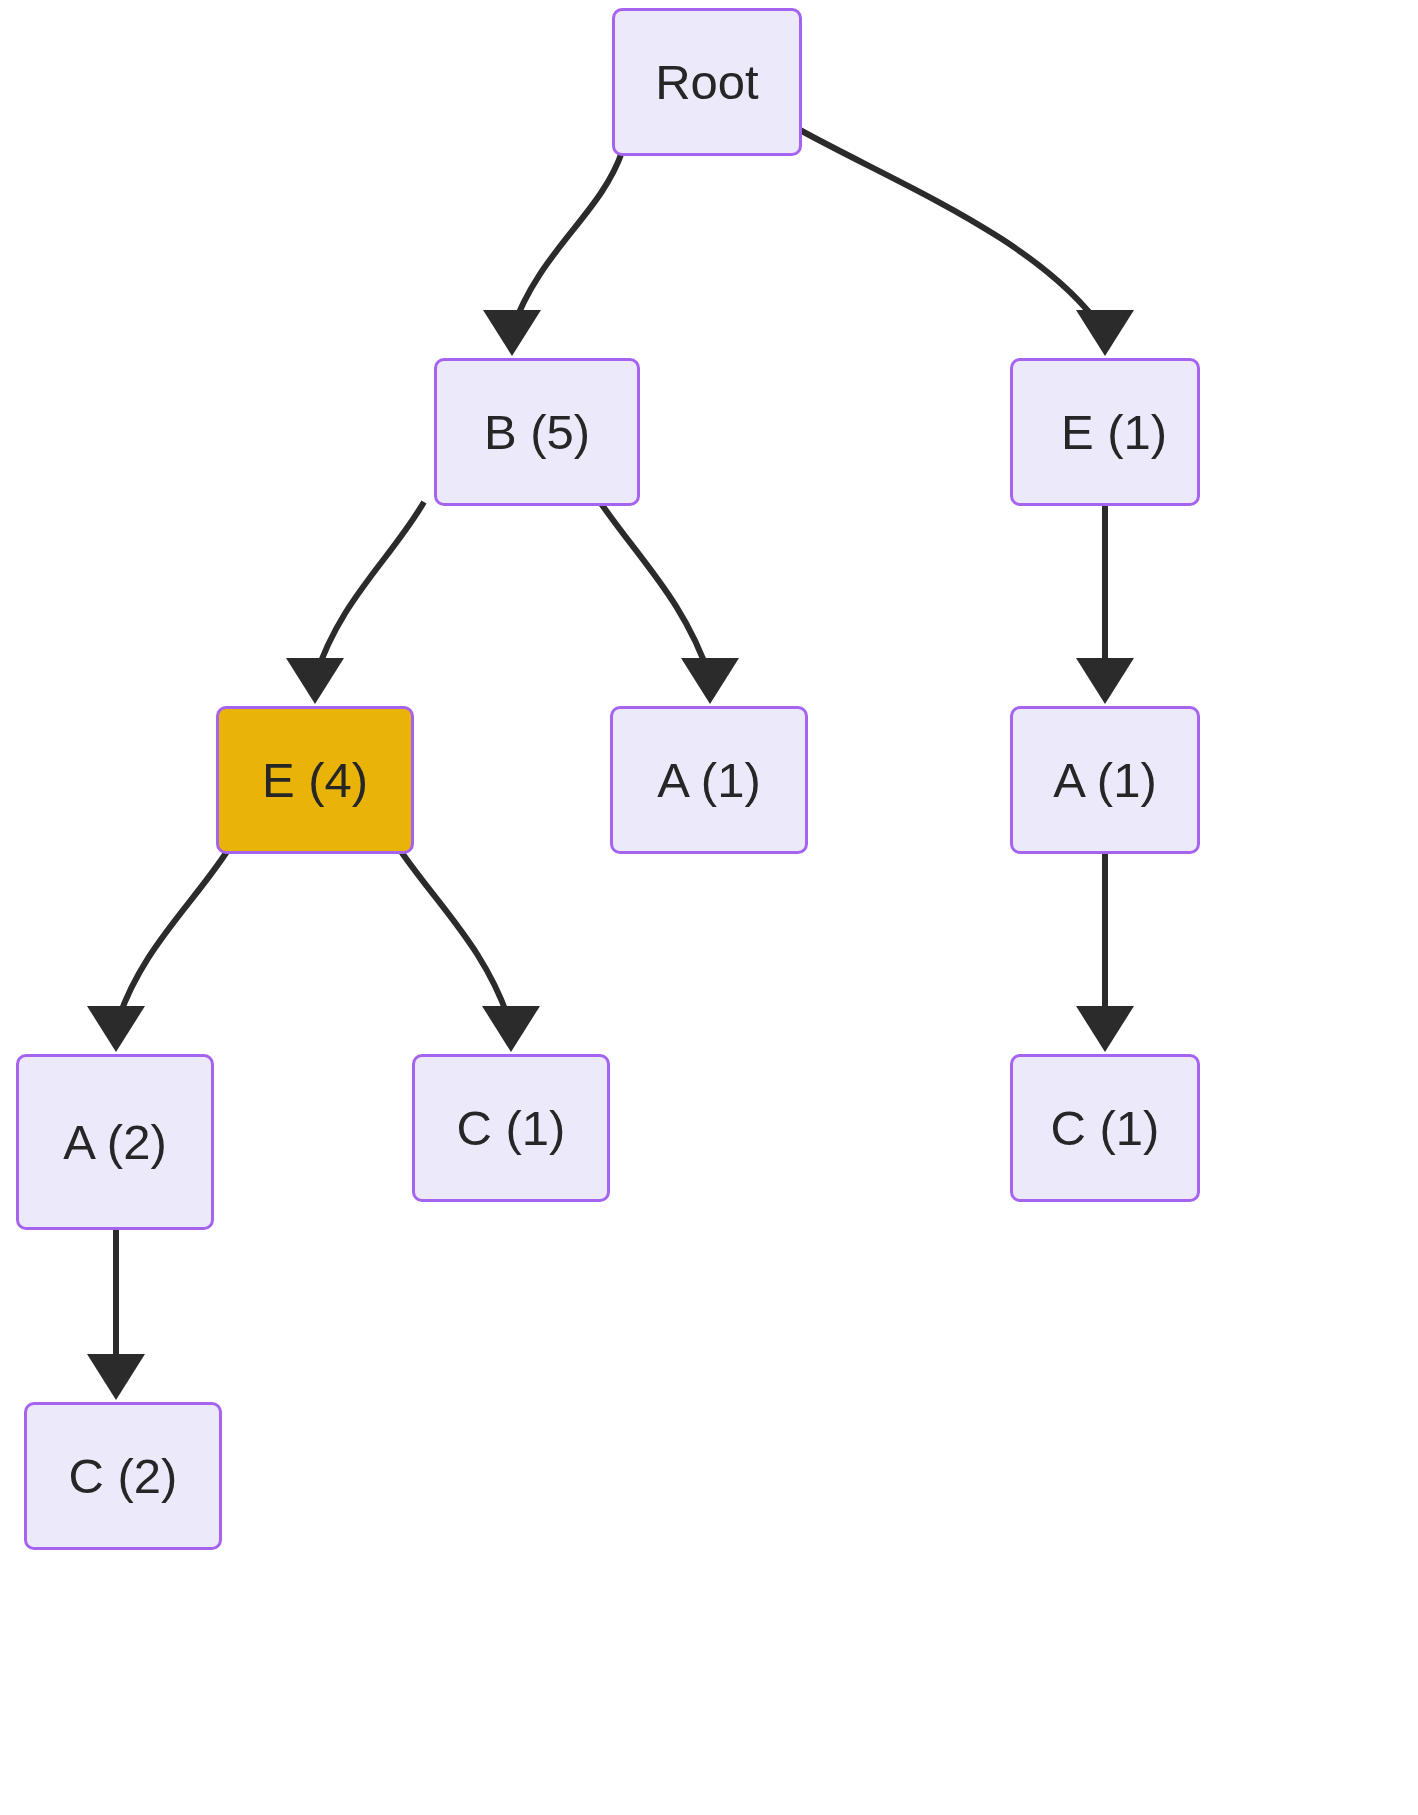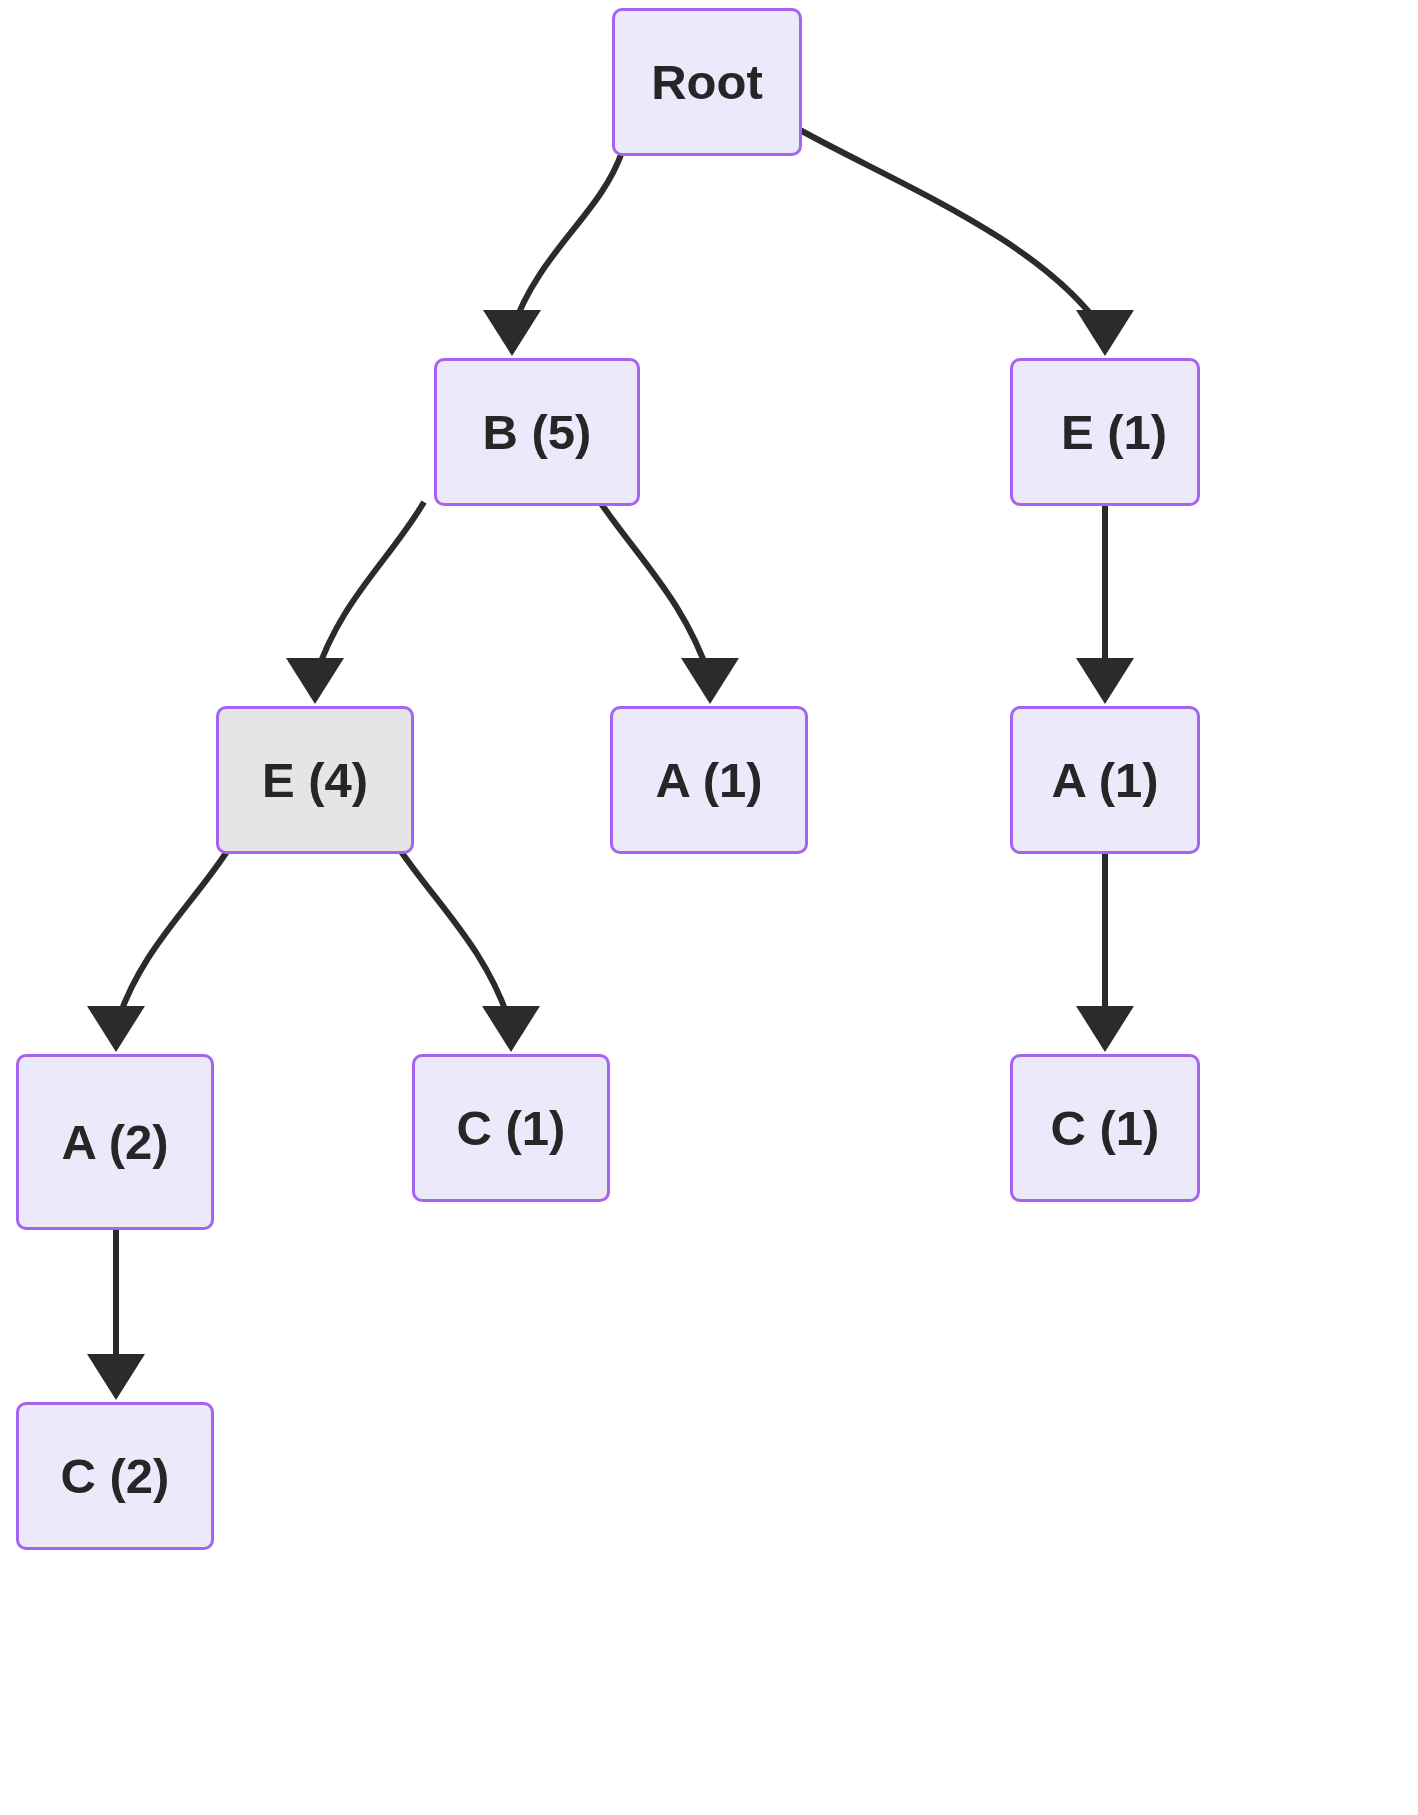--- a/index.html
+++ b/index.html
@@ -37,21 +37,20 @@
     justify-content: center;
     color: #262626;
     font-size: 49px;
     font-family: "Liberation Sans", sans-serif;
     line-height: 1;
     white-space: nowrap;
     z-index: 2;
   }
   .node-label {
     display: block;
-    font-weight: bold;
   }
 </style>
 </head>
 <body>
 
 <div id="canvas">
   <svg id="edge-layer" viewBox="0 0 1418 1815" preserveAspectRatio="none" xmlns="http://www.w3.org/2000/svg">
       <g>
         <path d="M 622 152 C 600 215, 540 250, 512 330" fill="none" stroke="#2b2b2b" stroke-width="6" stroke-linecap="butt"></path>
         <polygon points="483,310 541,310 512,356" fill="#2b2b2b"></polygon>
@@ -92,35 +91,35 @@
   <div id="node-layer">
       <div class="node" style="left: 612px; top: 8px; width: 190px; height: 148px; background: rgb(236, 233, 251); border-color: rgb(166, 99, 240); color: rgb(38, 38, 38);">
         <span class="node-label">Root</span>
       </div>
       <div class="node" style="left: 412px; top: 358px; width: 206px; height: 148px; background: rgb(236, 233, 251); border-color: rgb(166, 99, 240); color: rgb(38, 38, 38); margin-left: 22px;">
         <span class="node-label">B (5)</span>
       </div>
       <div class="node" style="left: 1010px; top: 358px; width: 190px; height: 148px; background: rgb(236, 233, 251); border-color: rgb(166, 99, 240); color: rgb(38, 38, 38); padding-left: 18px;">
         <span class="node-label">E (1)</span>
       </div>
-      <div class="node" style="left: 216px; top: 706px; width: 198px; height: 148px; background: #e5e5e5; border-color: rgb(166, 99, 240); color: rgb(38, 38, 38);">
+      <div class="node" style="left: 216px; top: 706px; width: 198px; height: 148px; background: #eab308; border-color: rgb(166, 99, 240); color: rgb(38, 38, 38);">
         <span class="node-label">E (4)</span>
       </div>
       <div class="node" style="left: 610px; top: 706px; width: 198px; height: 148px; background: rgb(236, 233, 251); border-color: rgb(166, 99, 240); color: rgb(38, 38, 38);">
         <span class="node-label">A (1)</span>
       </div>
       <div class="node" style="left: 1010px; top: 706px; width: 190px; height: 148px; background: rgb(236, 233, 251); border-color: rgb(166, 99, 240); color: rgb(38, 38, 38);">
         <span class="node-label">A (1)</span>
       </div>
       <div class="node" style="left: 16px; top: 1054px; width: 198px; height: 176px; background: rgb(236, 233, 251); border-color: rgb(166, 99, 240); color: rgb(38, 38, 38);">
         <span class="node-label">A (2)</span>
       </div>
       <div class="node" style="left: 412px; top: 1054px; width: 198px; height: 148px; background: rgb(236, 233, 251); border-color: rgb(166, 99, 240); color: rgb(38, 38, 38);">
         <span class="node-label">C (1)</span>
       </div>
       <div class="node" style="left: 1010px; top: 1054px; width: 190px; height: 148px; background: rgb(236, 233, 251); border-color: rgb(166, 99, 240); color: rgb(38, 38, 38);">
         <span class="node-label">C (1)</span>
       </div>
-      <div class="node" style="left: 16px; top: 1402px; width: 198px; height: 148px; background: rgb(236, 233, 251); border-color: rgb(166, 99, 240); color: rgb(38, 38, 38);">
+      <div class="node" style="left: 24px; top: 1402px; width: 198px; height: 148px; background: rgb(236, 233, 251); border-color: rgb(166, 99, 240); color: rgb(38, 38, 38);">
         <span class="node-label">C (2)</span>
       </div>
     </div>
 </div>
 
 </body></html>

